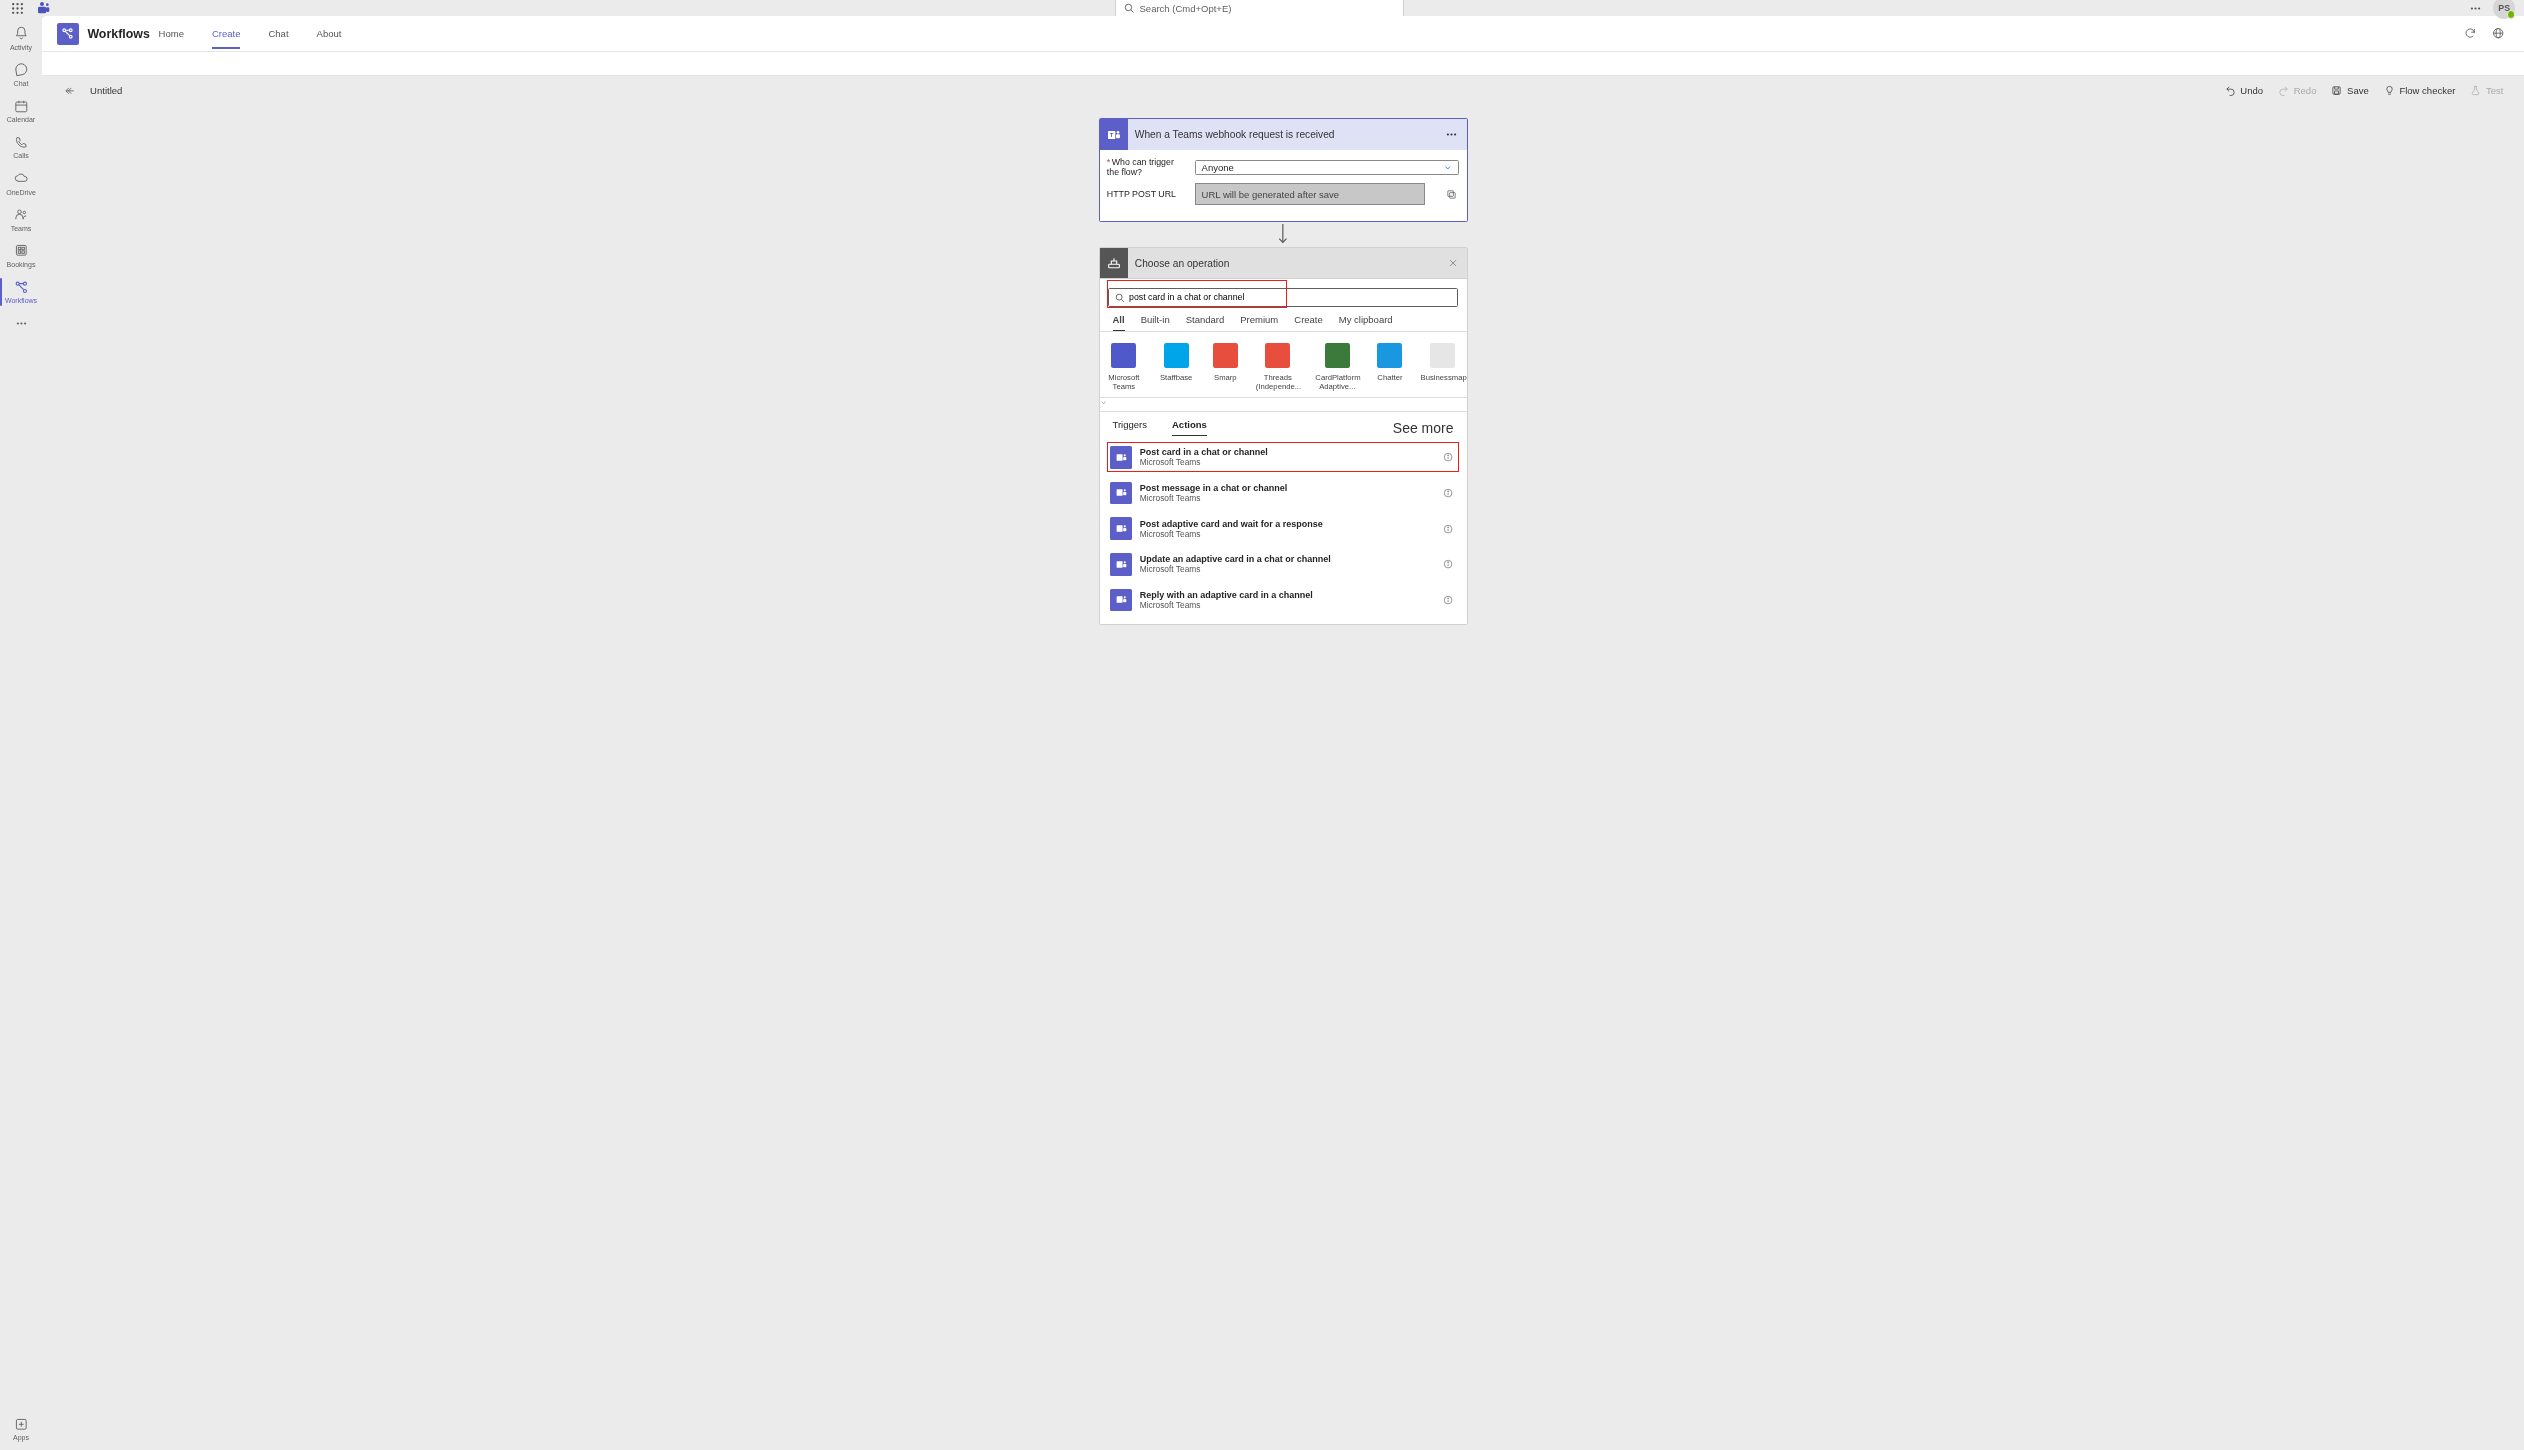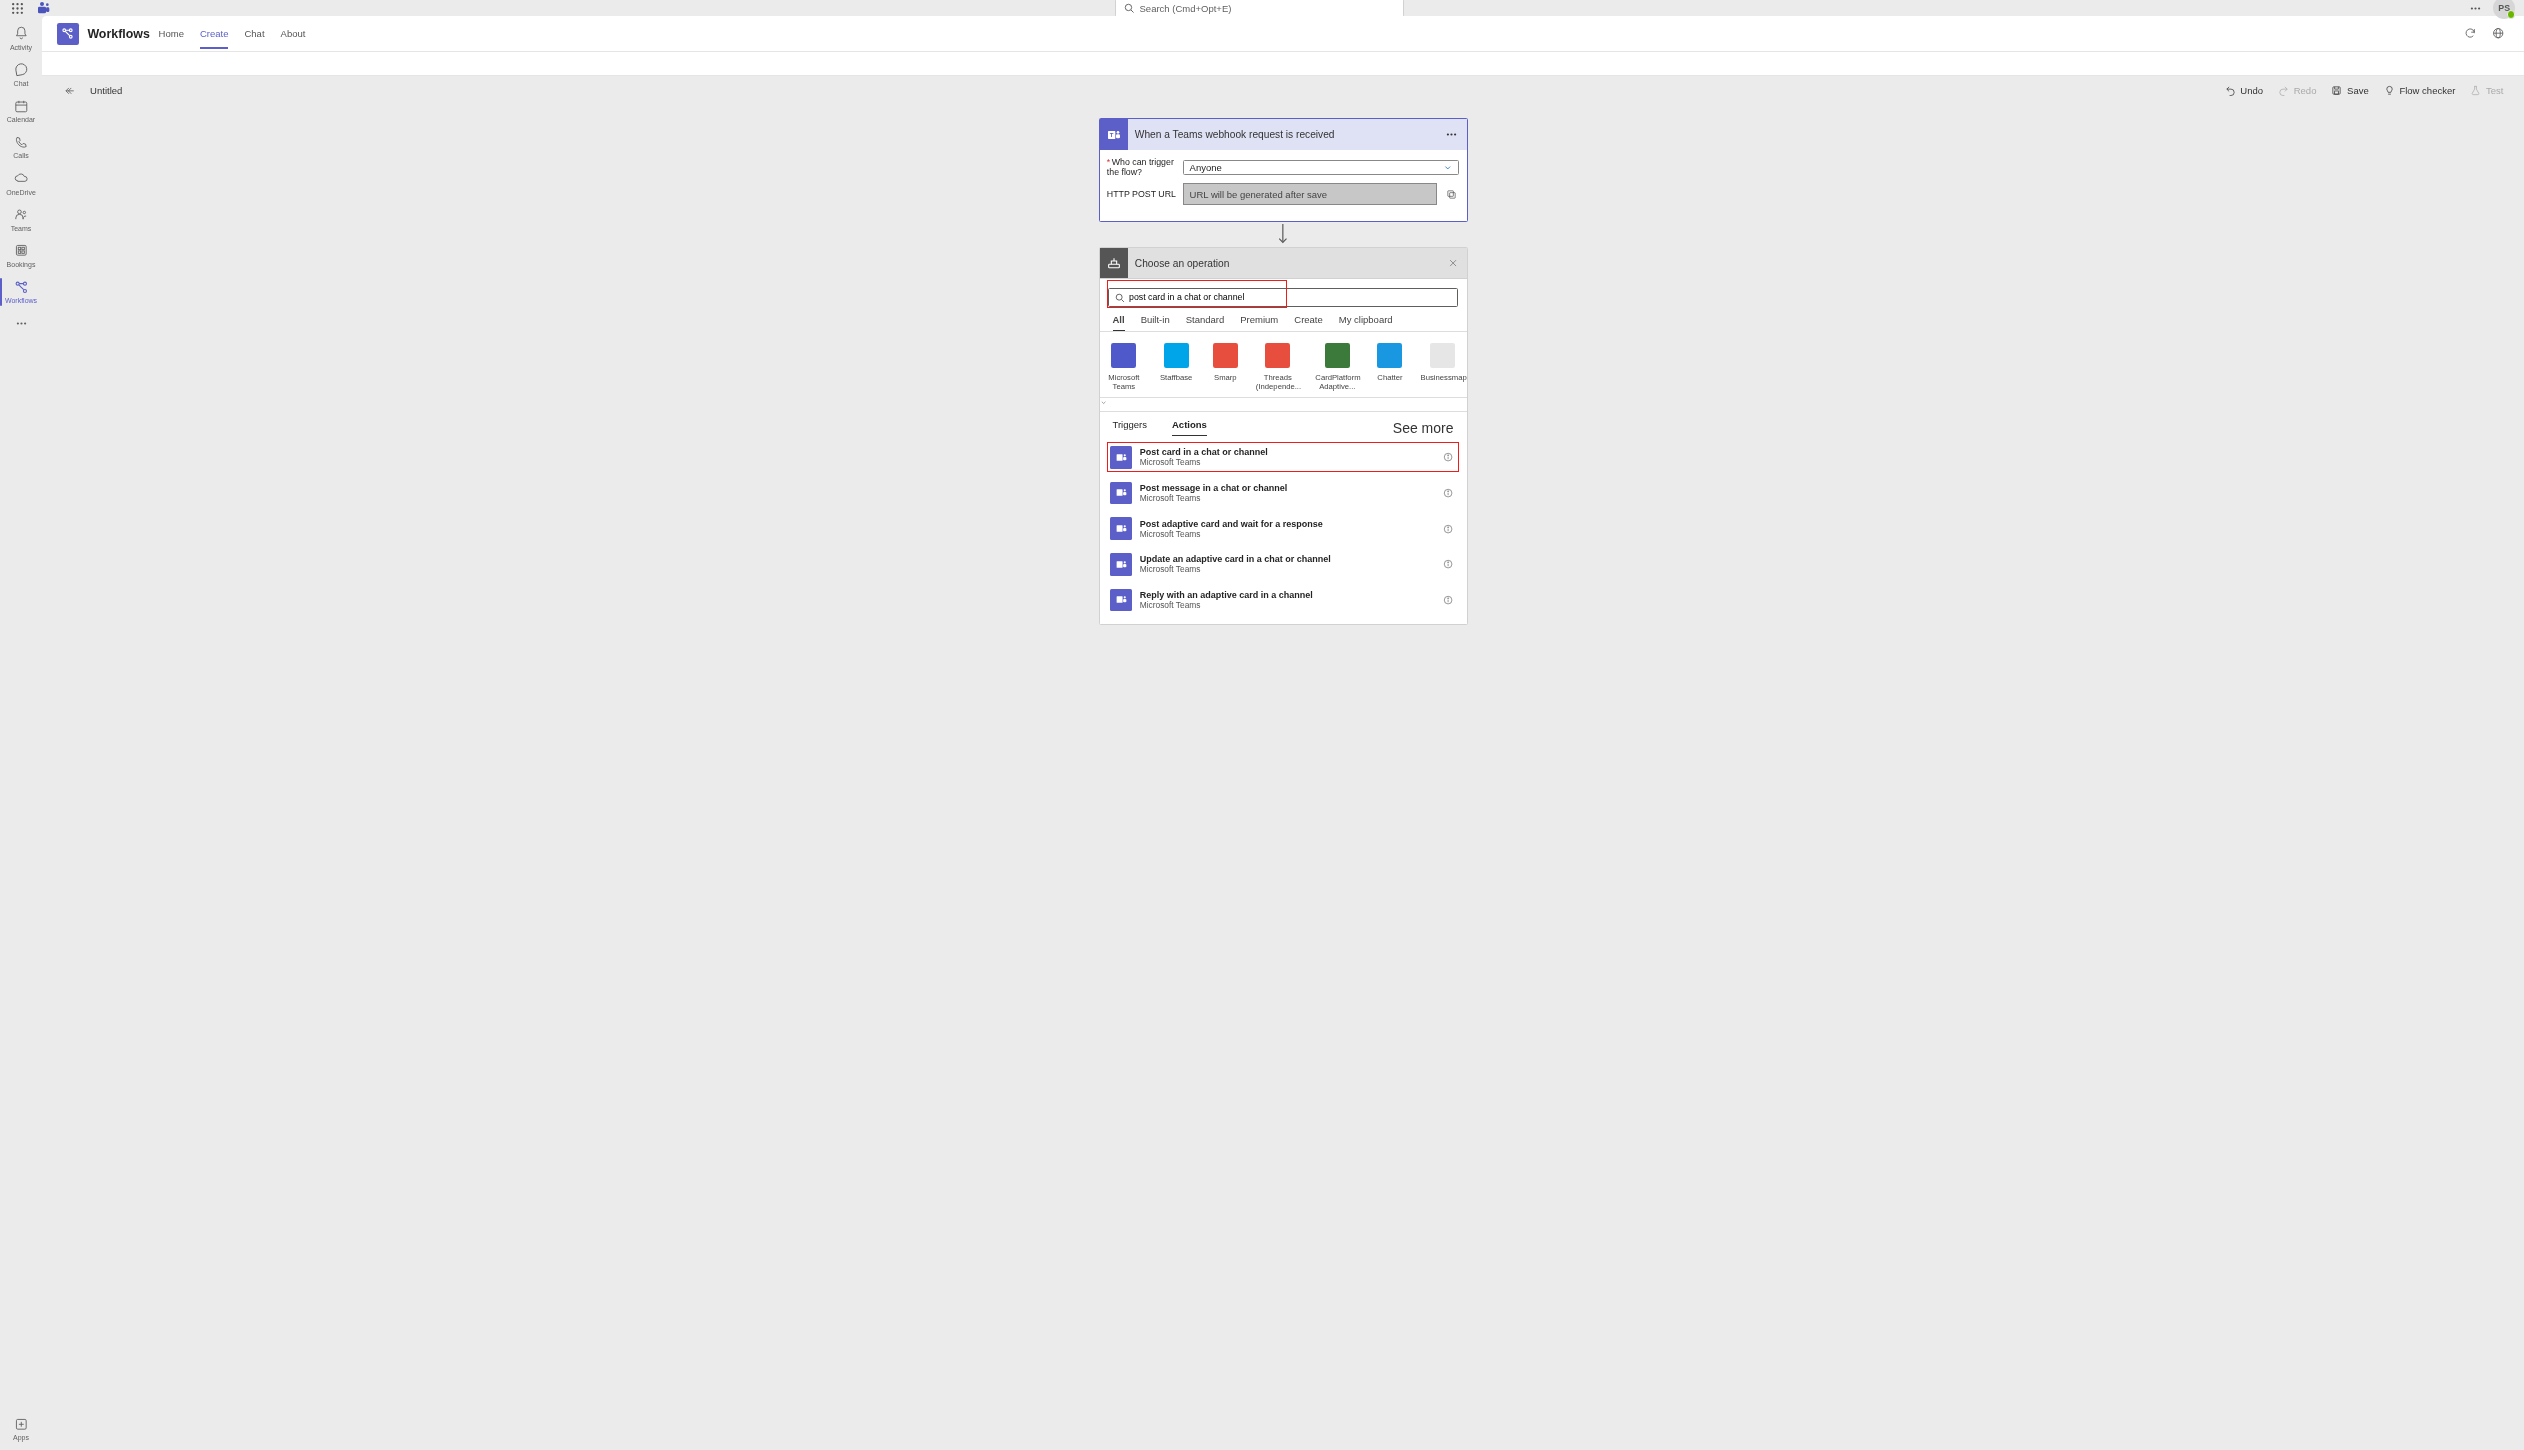--- a/index.html
+++ b/index.html
@@ -27,21 +27,21 @@
   .sb-item.active::before { content:""; position:absolute; left:0; top:4.4px; bottom:4.4px; width:1.5px; background:#5b5fc7; border-radius:1.5px;}
   .sb-item .icon-wrap { width: 17.5px; height: 17.5px; display:flex; align-items:center; justify-content:center; }
   .sb-item span.lbl { font-size: 7px; margin-top: 1.5px; text-align: center; }
 
   .content { flex: 1; background: #fff; border-top-left-radius: 4.4px; display: flex; flex-direction: column; min-height: 0; overflow:hidden;}
 
   
   .app-header { height: 36px; display: flex; align-items: center; padding: 0 17.5px 0 14.6px; border-bottom: 0.7px solid #e5e5e5; }
   .app-logo { width: 22px; height: 22px; background: #5b5fc7; border-radius: 2.2px; color: #fff; display: flex; align-items: center; justify-content: center; margin-right: 8.8px;}
   .app-title { font-weight: 700; font-size: 12.4px; margin-right: 8.8px; }
-  .app-tabs { display: flex; gap: 16px; font-size: 9.5px; }
+  .app-tabs { display: flex; gap: 28px; font-size: 9.5px; }
   .app-tab { padding: 10.2px 0 8px; cursor: pointer; color: #555; border-bottom: 2.2px solid transparent; }
   .app-tab.active { color: #5b5fc7; border-bottom-color: #5b5fc7; }
   .app-header .spacer { flex:1; }
   .app-header .right-icons { display:flex; gap:10.2px; color:#555; }
   .app-header .right-icons span{ cursor:pointer; display:flex; align-items:center; justify-content:center; width:17.5px; height:17.5px;}
 
   
   .secondary-bar { height:24px; background:#fff; border-bottom:0.7px solid #e5e5e5; }
   .toolbar { height: 29px; background: #ebebeb; display: flex; align-items: center; padding: 0 20.5px; }
   .back-btn { color:#555; margin-right: 13px; cursor:pointer; display:flex; align-items:center; justify-content:center; width:14.6px; height:14.6px;}
@@ -59,21 +59,21 @@
   
   .card { width:100%; background:#fff; border:0.7px solid #d1d1d1; border-radius:1.5px;}
   .trigger-card { border:1.5px solid #5b5fc7; }
   .card-header { display:flex; align-items:center; padding:0; height:31px;}
   .trigger-card .card-header{ background:#dfe1f5; }
   .header-icon { width:28px; align-self:stretch; display:flex; align-items:center; justify-content:center; color:#fff; }
   .trigger-card .header-icon{ background:#5b5fc7; }
   .header-title { flex:1; padding:0 7.3px; font-size:10.2px; color:#333; }
   .header-actions { padding:0 8.8px; color:#333; cursor:pointer;}
   .card-body { padding: 7.3px 7.3px 10.2px; font-size:8.8px; }
-  .field-row { display:flex; align-items:center; gap:6px; margin-bottom:5.8px; }
+  .field-row { display:flex; align-items:center; gap:18px; margin-bottom:5.8px; }
   .field-label { flex:0 0 70px; font-size:8.8px; }
   .req { color:#d13438; margin-right:1.5px;}
   .select-box { flex:1; height:15px; border:0.7px solid #8a8886; border-radius:1.5px; display:flex; align-items:center; justify-content:space-between; padding:0 5.8px; font-size:9.5px; cursor:pointer; }
   .select-box .chev{ color:#0f6cbd; }
   .url-box { flex:1; height:22px; background:#c7c7c7; border:0.7px solid #8a8886; display:flex; align-items:center; padding:0 5.8px; font-size:9.5px; color:#444; }
   .copy-btn { width:16px; height:16px; display:flex; align-items:center; justify-content:center; color:#555; cursor:pointer; }
 
   .arrow-down { height:25px; display:flex; align-items:center; justify-content:center; color:#555; font-size:14.6px;}
 
   

